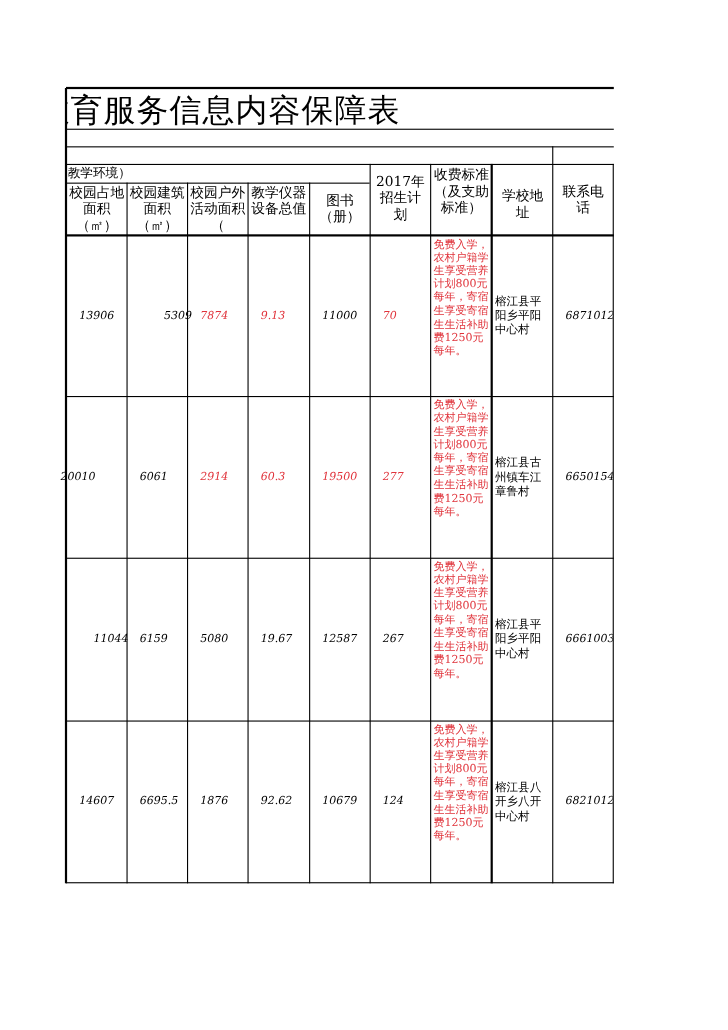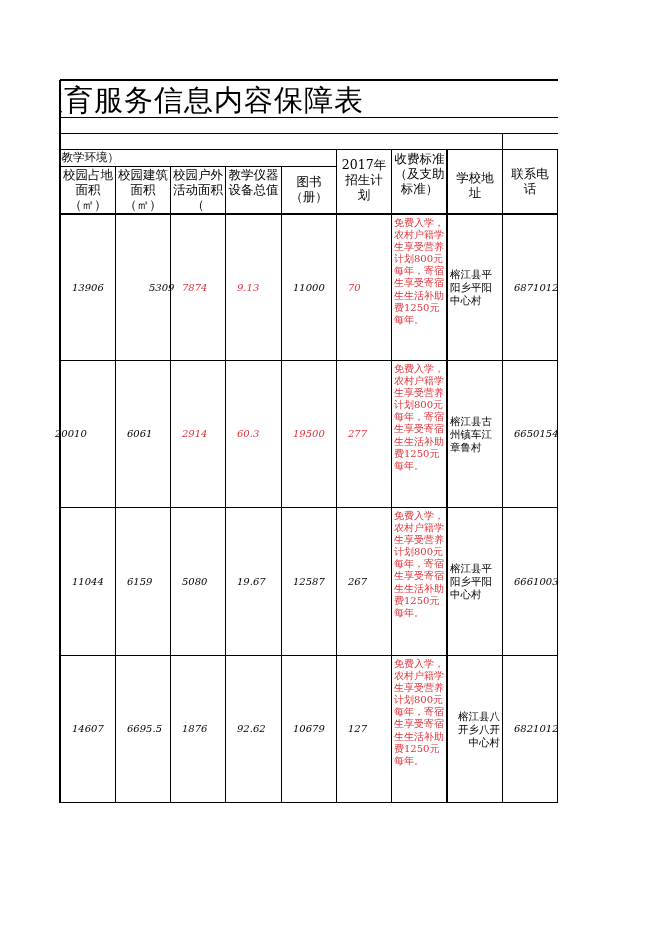--- a/index.html
+++ b/index.html
@@ -75,31 +75,31 @@
 <div class="cell num" style="left:44px;top:361px;width:54px;height:146px;">20010</div>
 <div class="cell num" style="left:116px;top:361px;width:54px;height:146px;">6061</div>
 <div class="cell num red" style="left:171px;top:361px;width:54px;height:146px;">2914</div>
 <div class="cell num red" style="left:226px;top:361px;width:55px;height:146px;">60.3</div>
 <div class="cell num red" style="left:282px;top:361px;width:54px;height:146px;">19500</div>
 <div class="cell num red" style="left:337px;top:361px;width:54px;height:146px;">277</div>
 <div class="cell fee red" style="left:392px;top:361px;width:54px;height:146px;">免费入学，农村户籍学生享受营养计划800元每年，寄宿生享受寄宿生生活补助费1250元每年。</div>
 <div class="cell addr" style="left:448px;top:361px;width:54px;height:146px;">榕江县古州镇车江章鲁村</div>
 <div class="cell num" style="left:503px;top:361px;width:54px;height:146px;">6650154</div>
 
-<div class="cell num" style="left:61px;top:508px;width:54px;height:147px;">11044</div>
+<div class="cell num" style="left:74px;top:508px;width:54px;height:147px;">11044</div>
 <div class="cell num" style="left:116px;top:508px;width:54px;height:147px;">6159</div>
 <div class="cell num" style="left:171px;top:508px;width:54px;height:147px;">5080</div>
 <div class="cell num" style="left:226px;top:508px;width:55px;height:147px;">19.67</div>
 <div class="cell num" style="left:282px;top:508px;width:54px;height:147px;">12587</div>
 <div class="cell num" style="left:337px;top:508px;width:54px;height:147px;">267</div>
 <div class="cell fee red" style="left:392px;top:508px;width:54px;height:147px;">免费入学，农村户籍学生享受营养计划800元每年，寄宿生享受寄宿生生活补助费1250元每年。</div>
 <div class="cell addr" style="left:448px;top:508px;width:54px;height:147px;">榕江县平阳乡平阳中心村</div>
 <div class="cell num" style="left:503px;top:508px;width:54px;height:147px;">6661003</div>
 
 <div class="cell num" style="left:61px;top:656px;width:54px;height:146px;">14607</div>
 <div class="cell num" style="left:116px;top:656px;width:54px;height:146px;">6695.5</div>
 <div class="cell num" style="left:171px;top:656px;width:54px;height:146px;">1876</div>
 <div class="cell num" style="left:226px;top:656px;width:55px;height:146px;">92.62</div>
 <div class="cell num" style="left:282px;top:656px;width:54px;height:146px;">10679</div>
-<div class="cell num" style="left:337px;top:656px;width:54px;height:146px;">127</div>
+<div class="cell num" style="left:337px;top:656px;width:54px;height:146px;">124</div>
 <div class="cell fee red" style="left:392px;top:656px;width:54px;height:146px;">免费入学，农村户籍学生享受营养计划800元每年，寄宿生享受寄宿生生活补助费1250元每年。</div>
-<div class="cell addr" style="left:448px;top:656px;width:54px;height:146px;text-align:right;">榕江县八开乡八开中心村</div>
+<div class="cell addr" style="left:448px;top:656px;width:54px;height:146px;">榕江县八开乡八开中心村</div>
 <div class="cell num" style="left:503px;top:656px;width:54px;height:146px;text-align:center;">6821012</div>
 
 </body></html>

